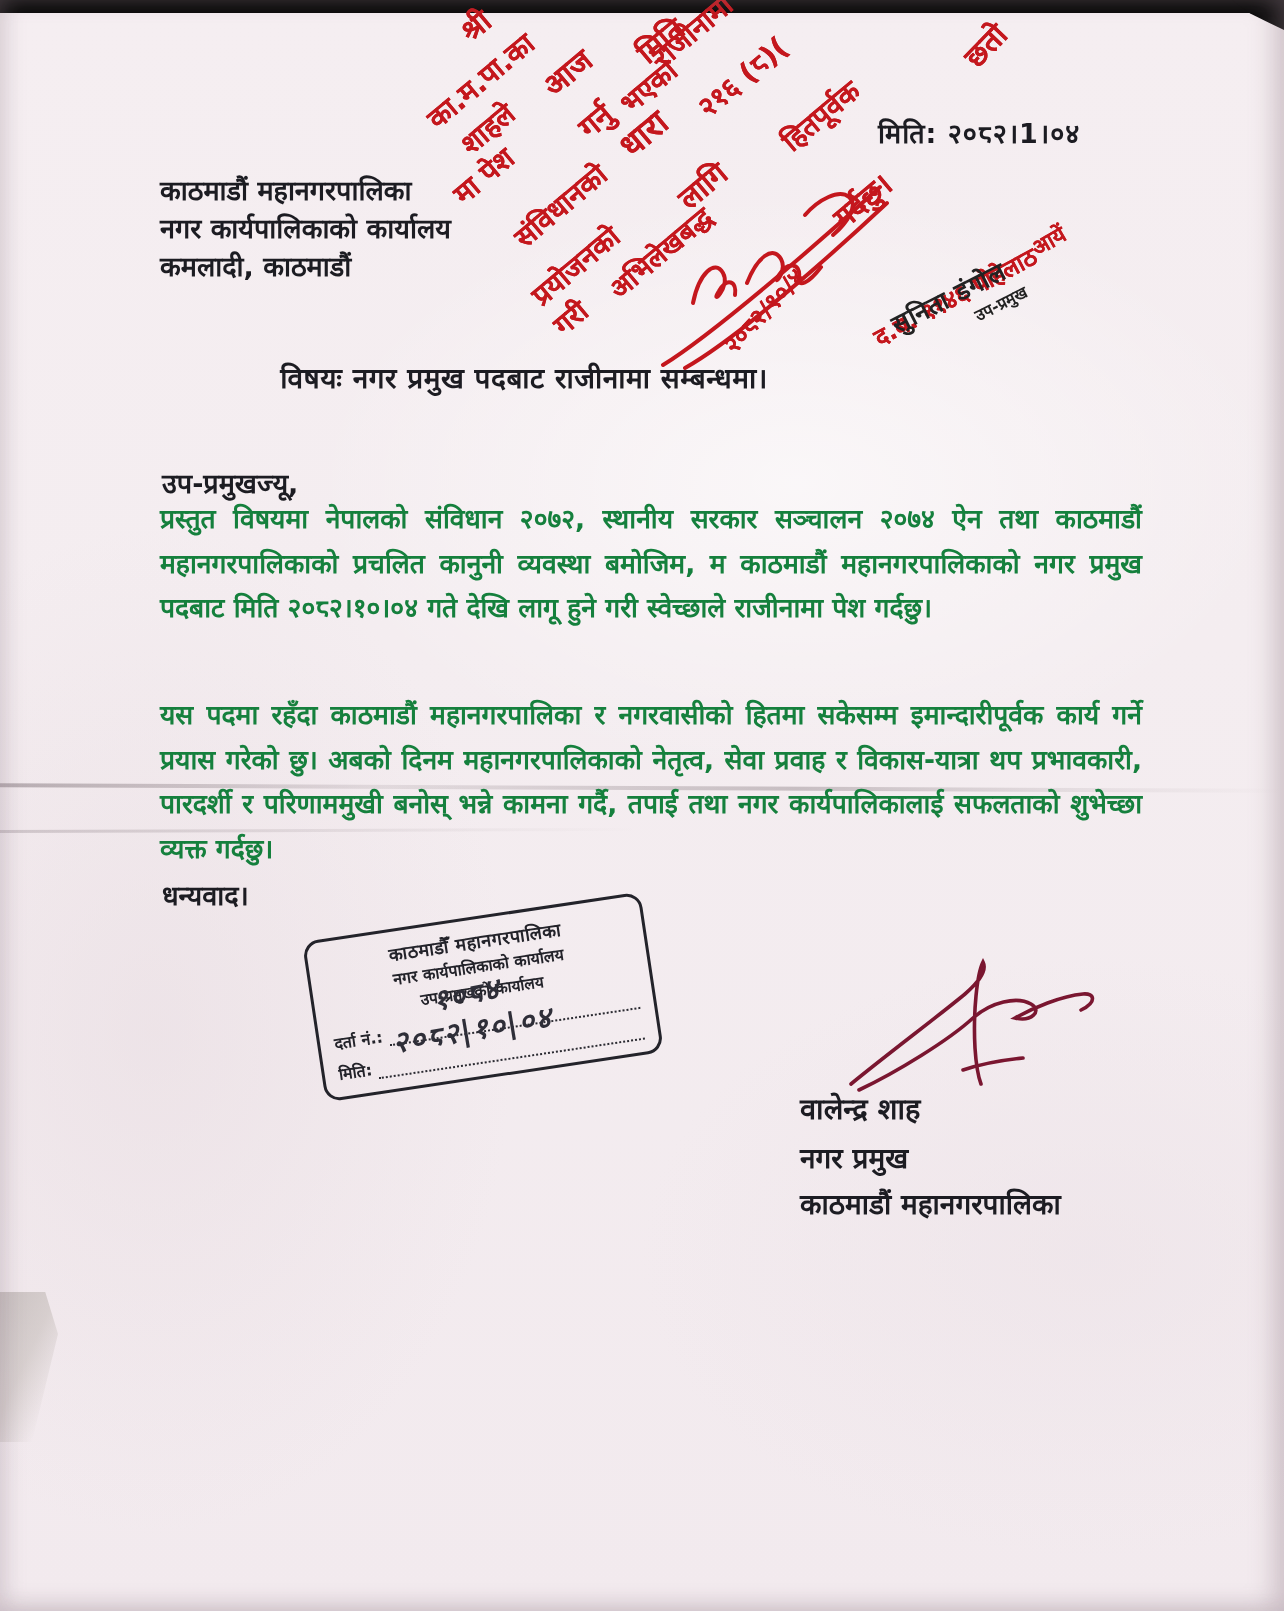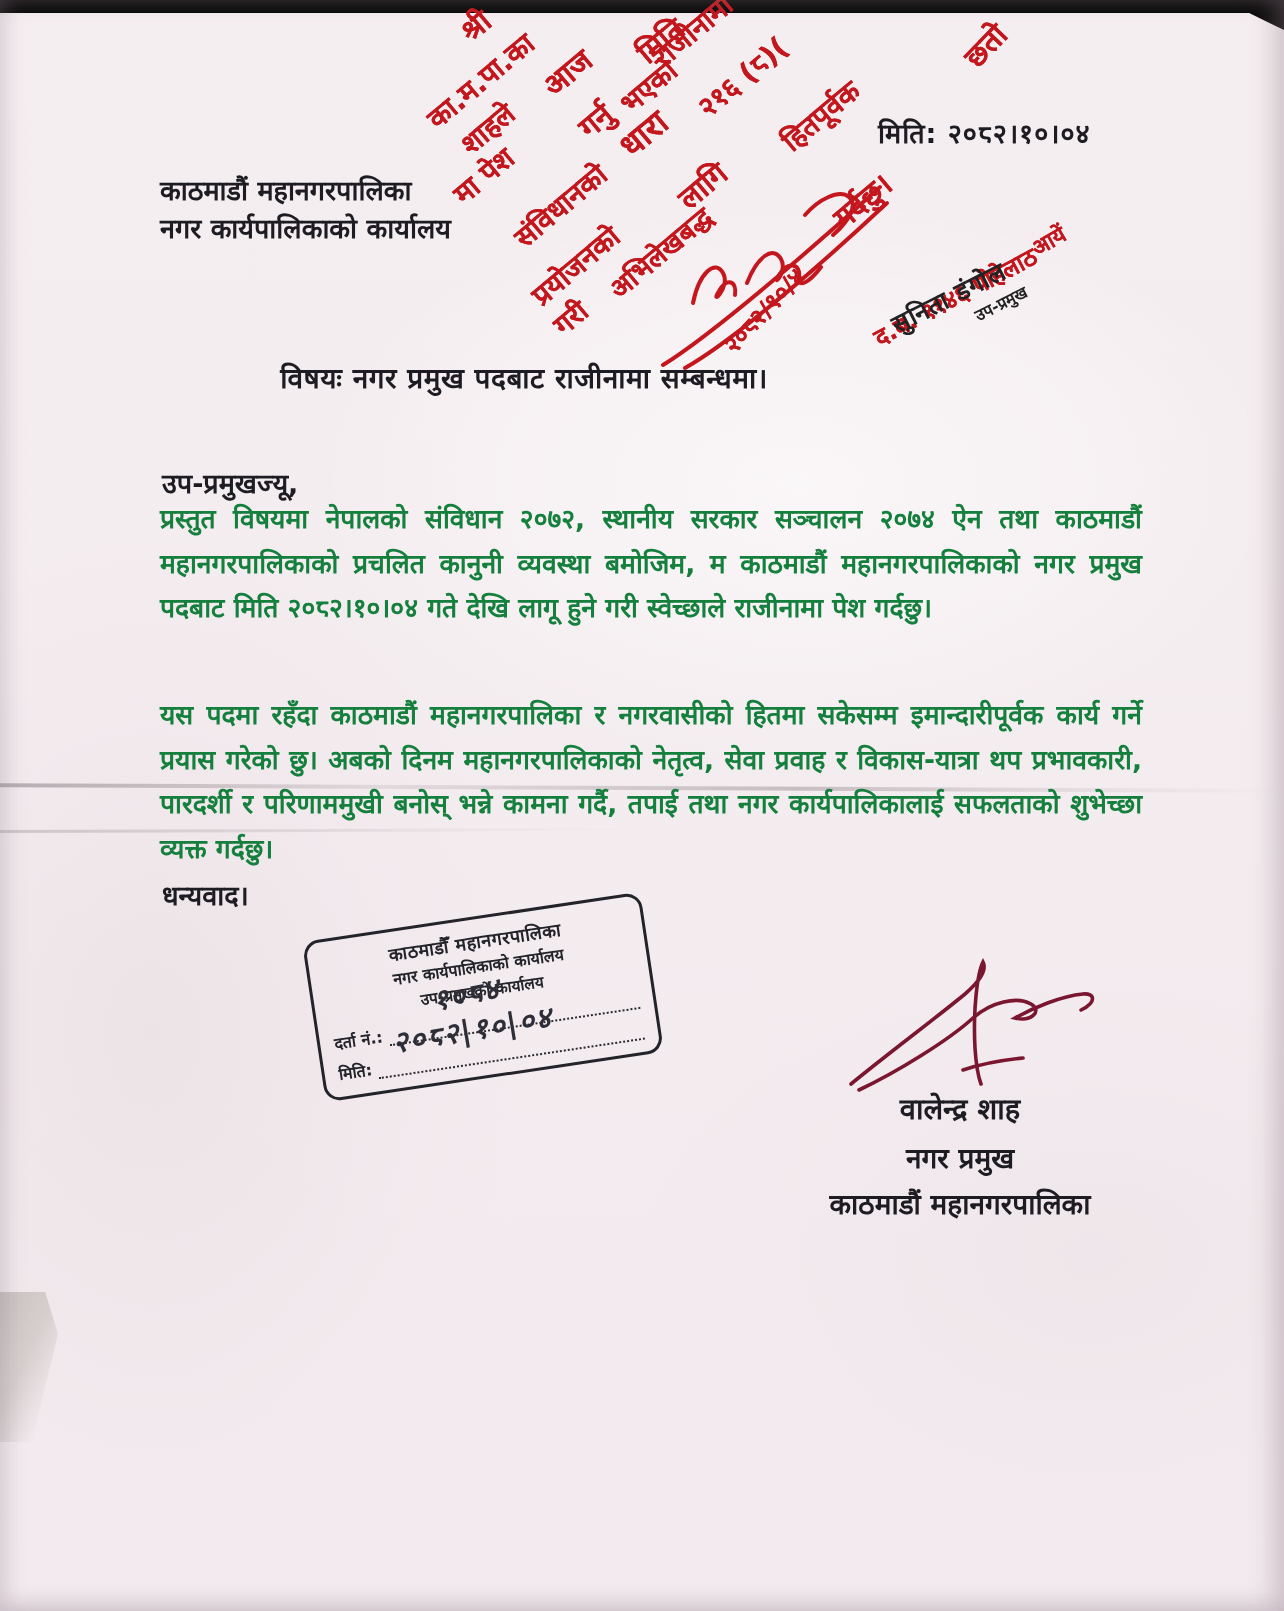--- a/index.html
+++ b/index.html
@@ -52,21 +52,21 @@
   .hand{position:absolute;color:#2e2e38;font-weight:bold;font-style:italic;letter-spacing:2px;}
   .hand-reg{left:118px;top:52px;font-size:29px;transform:rotate(-3deg);}
   .hand-date{left:72px;top:88px;font-size:29px;transform:rotate(-1deg);}
 
   
   .deputy-stamp{left:958px;top:305px;transform:translate(-50%,-50%) rotate(-27deg);color:#222;text-align:left;}
   .deputy-stamp .nm{font-size:25px;font-weight:bold;letter-spacing:1px;}
   .deputy-stamp .tt{font-size:16px;font-weight:bold;margin:2px 0 0 78px;}
 
   
-  .sigblock{left:800px;width:320px;text-align:center;font-weight:bold;}
+  .sigblock{left:800px;width:320px;text-align:left;font-weight:bold;}
   .sig-name{top:1088px;font-size:29px;}
   .sig-title{top:1138px;font-size:28px;}
   .sig-org{top:1184px;font-size:28px;}
   svg{position:absolute;overflow:visible;}
 </style>
 </head>
 <body>
 
 <div class="abs scan-bar"></div>
 <div class="abs scan-wedge"></div>
@@ -102,25 +102,26 @@
     <g fill="none" stroke-width="4" stroke-linecap="round" stroke="#c4171d">
       <path d="M38,128 c6,-30 22,-44 30,-30 c8,14 -14,34 -4,18 c8,-14 18,-10 16,4"></path>
       <path d="M92,108 c10,-26 26,-38 34,-24 c7,13 -10,30 -2,16 c8,-14 22,-12 20,2 c-2,12 10,6 22,-10"></path>
       <path d="M150,40 c14,-16 34,-26 44,-18 c10,8 -2,26 -16,38"></path>
       <path d="M8,190 C60,158 170,62 225,12"></path>
       <path d="M30,193 C85,162 185,72 232,28"></path>
     </g>
   </svg>
 </div>
 
-<div class="abs typed date-line">मिति: २०८२।१०।०४</div>
+<div class="abs typed date-line">मिति: २०८२।1।०४</div>
 
 <div class="abs typed addr">
   <div>काठमाडौं महानगरपालिका</div>
   <div>नगर कार्यपालिकाको कार्यालय</div>
+  <div>कमलादी, काठमाडौं</div>
 </div>
 
 <div class="abs typed subject">विषयः  नगर प्रमुख पदबाट राजीनामा सम्बन्धमा।</div>
 
 <div class="abs typed salutation">उप-प्रमुखज्यू,</div>
 
 <div class="abs para para1">प्रस्तुत विषयमा नेपालको संविधान २०७२, स्थानीय सरकार सञ्चालन २०७४ ऐन तथा काठमाडौं महानगरपालिकाको प्रचलित कानुनी व्यवस्था बमोजिम, म काठमाडौं महानगरपालिकाको नगर प्रमुख पदबाट  मिति २०८२।१०।०४ गते देखि लागू हुने गरी स्वेच्छाले राजीनामा पेश गर्दछु।</div>
 <div class="abs para para2">यस पदमा रहँदा काठमाडौं महानगरपालिका र नगरवासीको हितमा सकेसम्म इमान्दारीपूर्वक कार्य गर्ने प्रयास गरेको छु।  अबको दिनम महानगरपालिकाको नेतृत्व, सेवा प्रवाह र विकास-यात्रा थप प्रभावकारी, पारदर्शी र परिणाममुखी बनोस् भन्ने कामना गर्दै, तपाई तथा नगर कार्यपालिकालाई सफलताको शुभेच्छा व्यक्त गर्दछु।</div>
 <div class="abs typed closing">धन्यवाद।</div>
 

